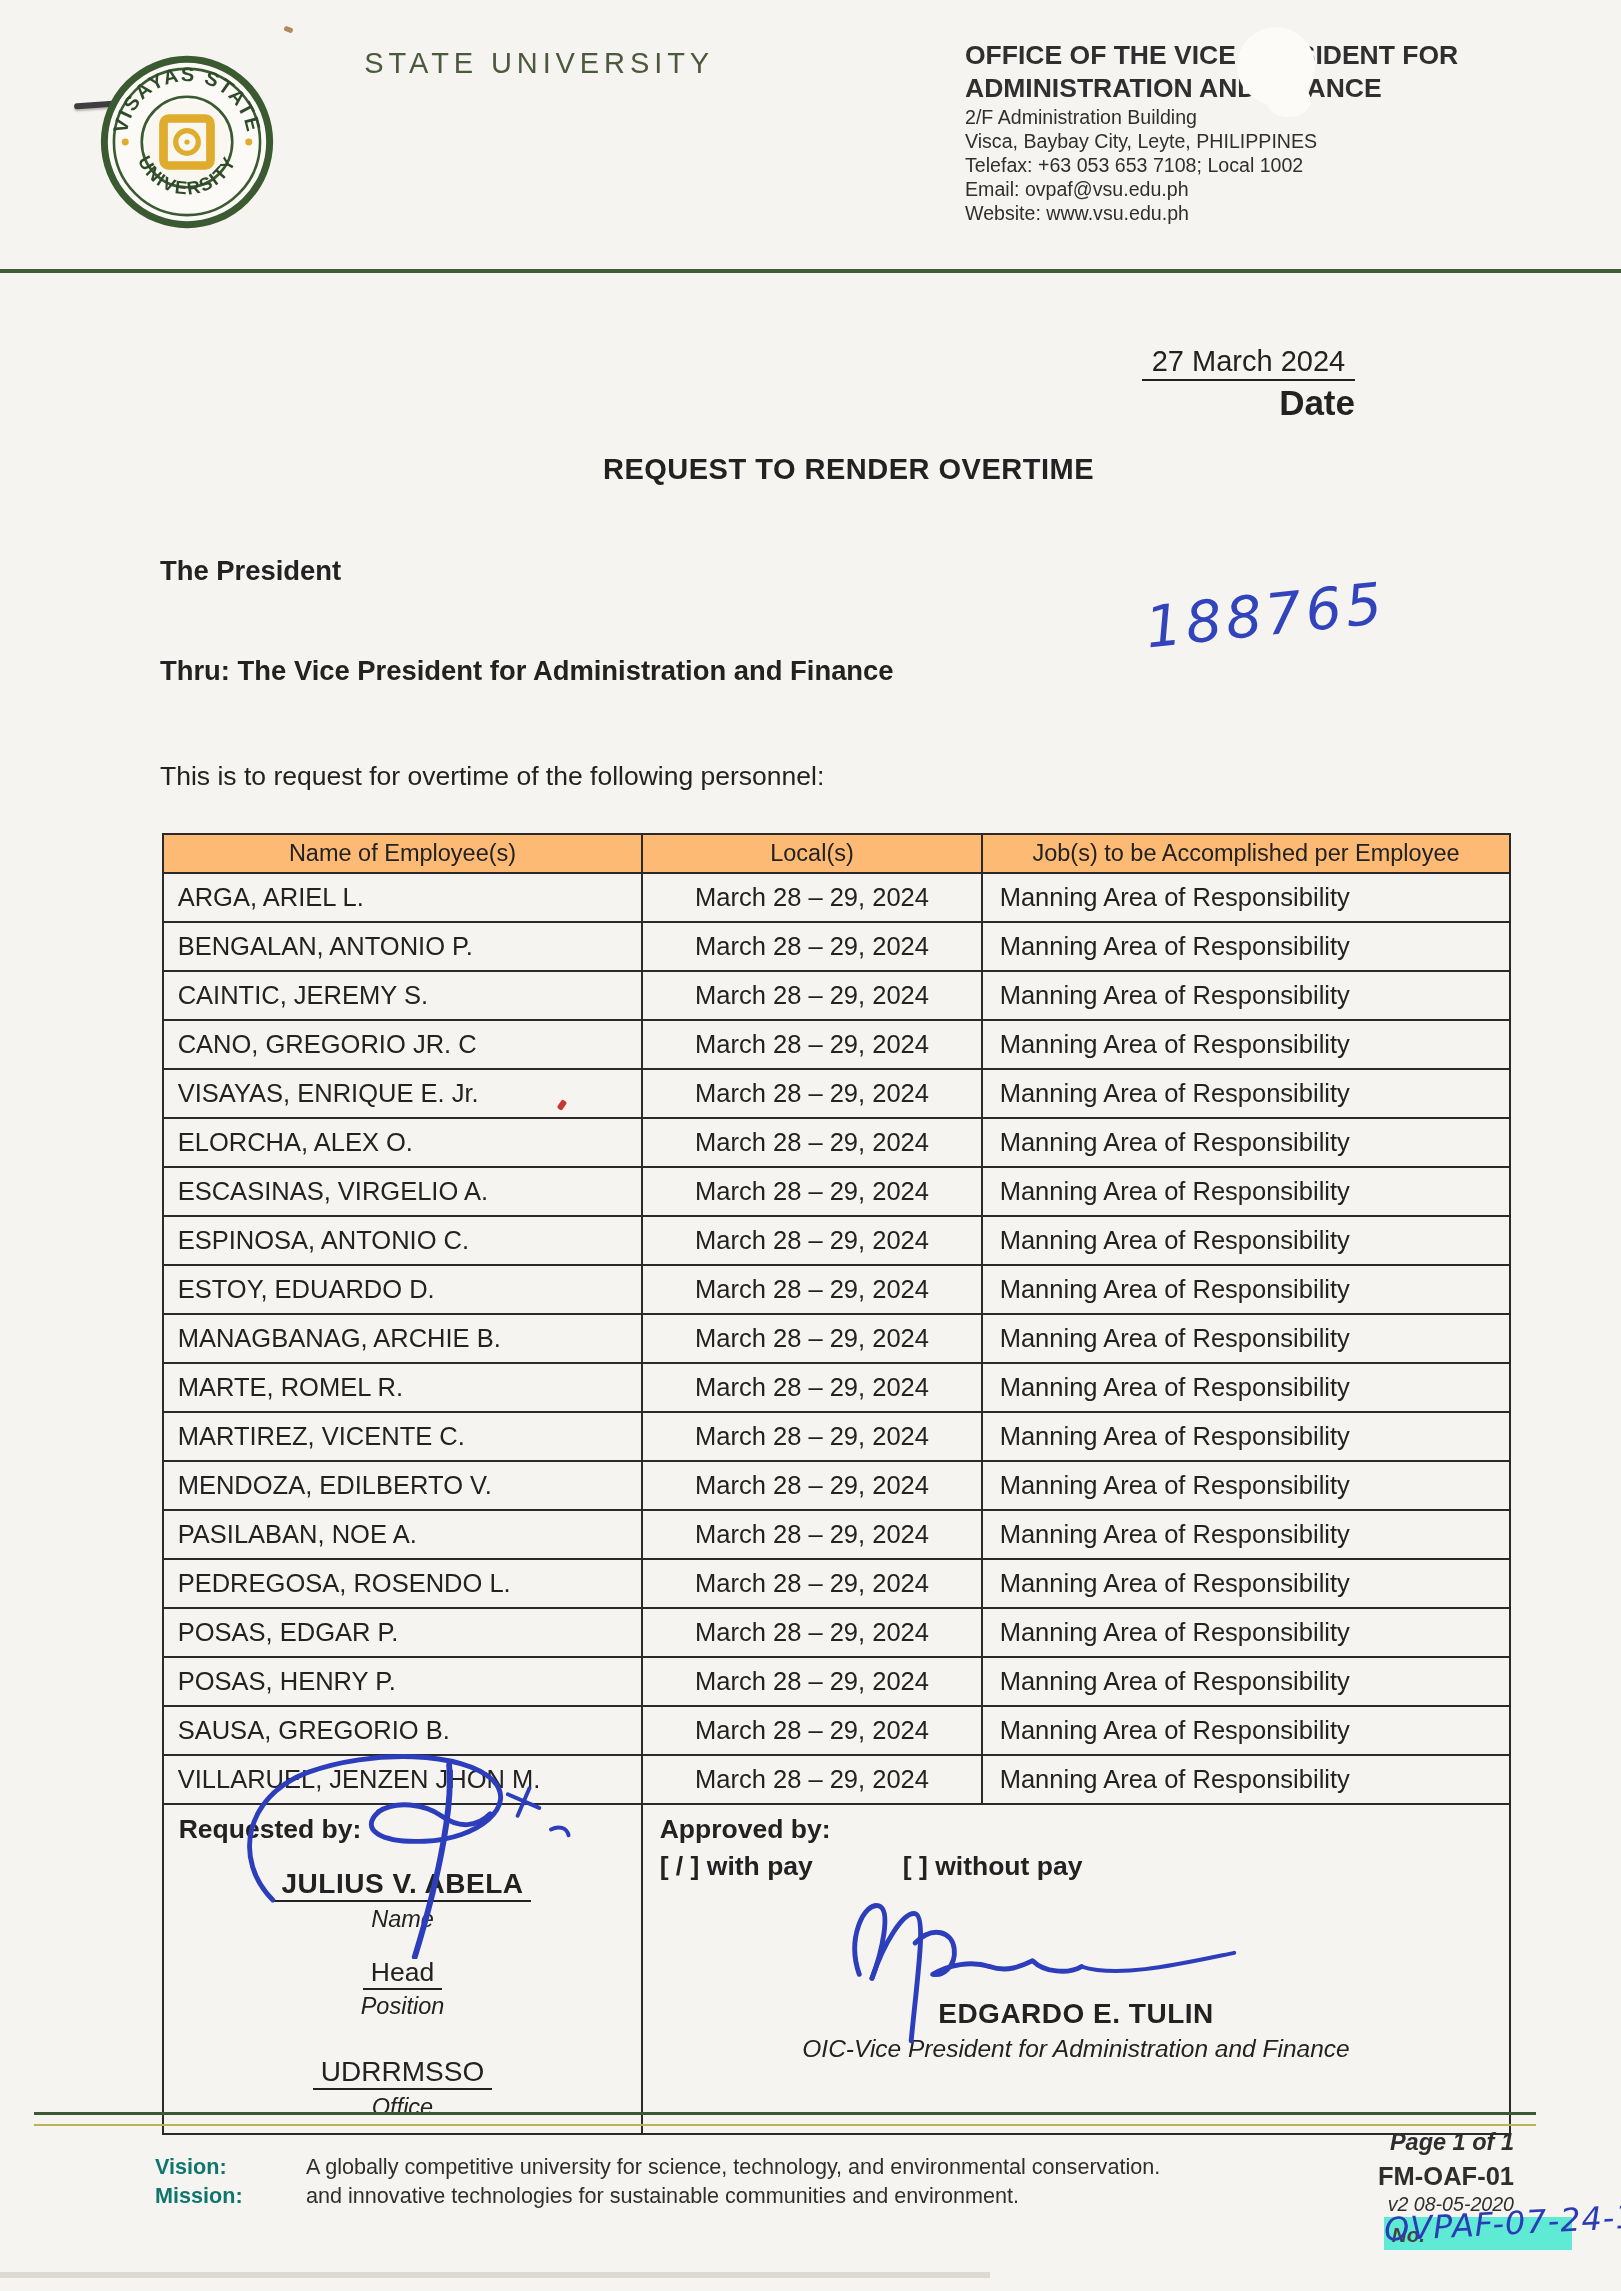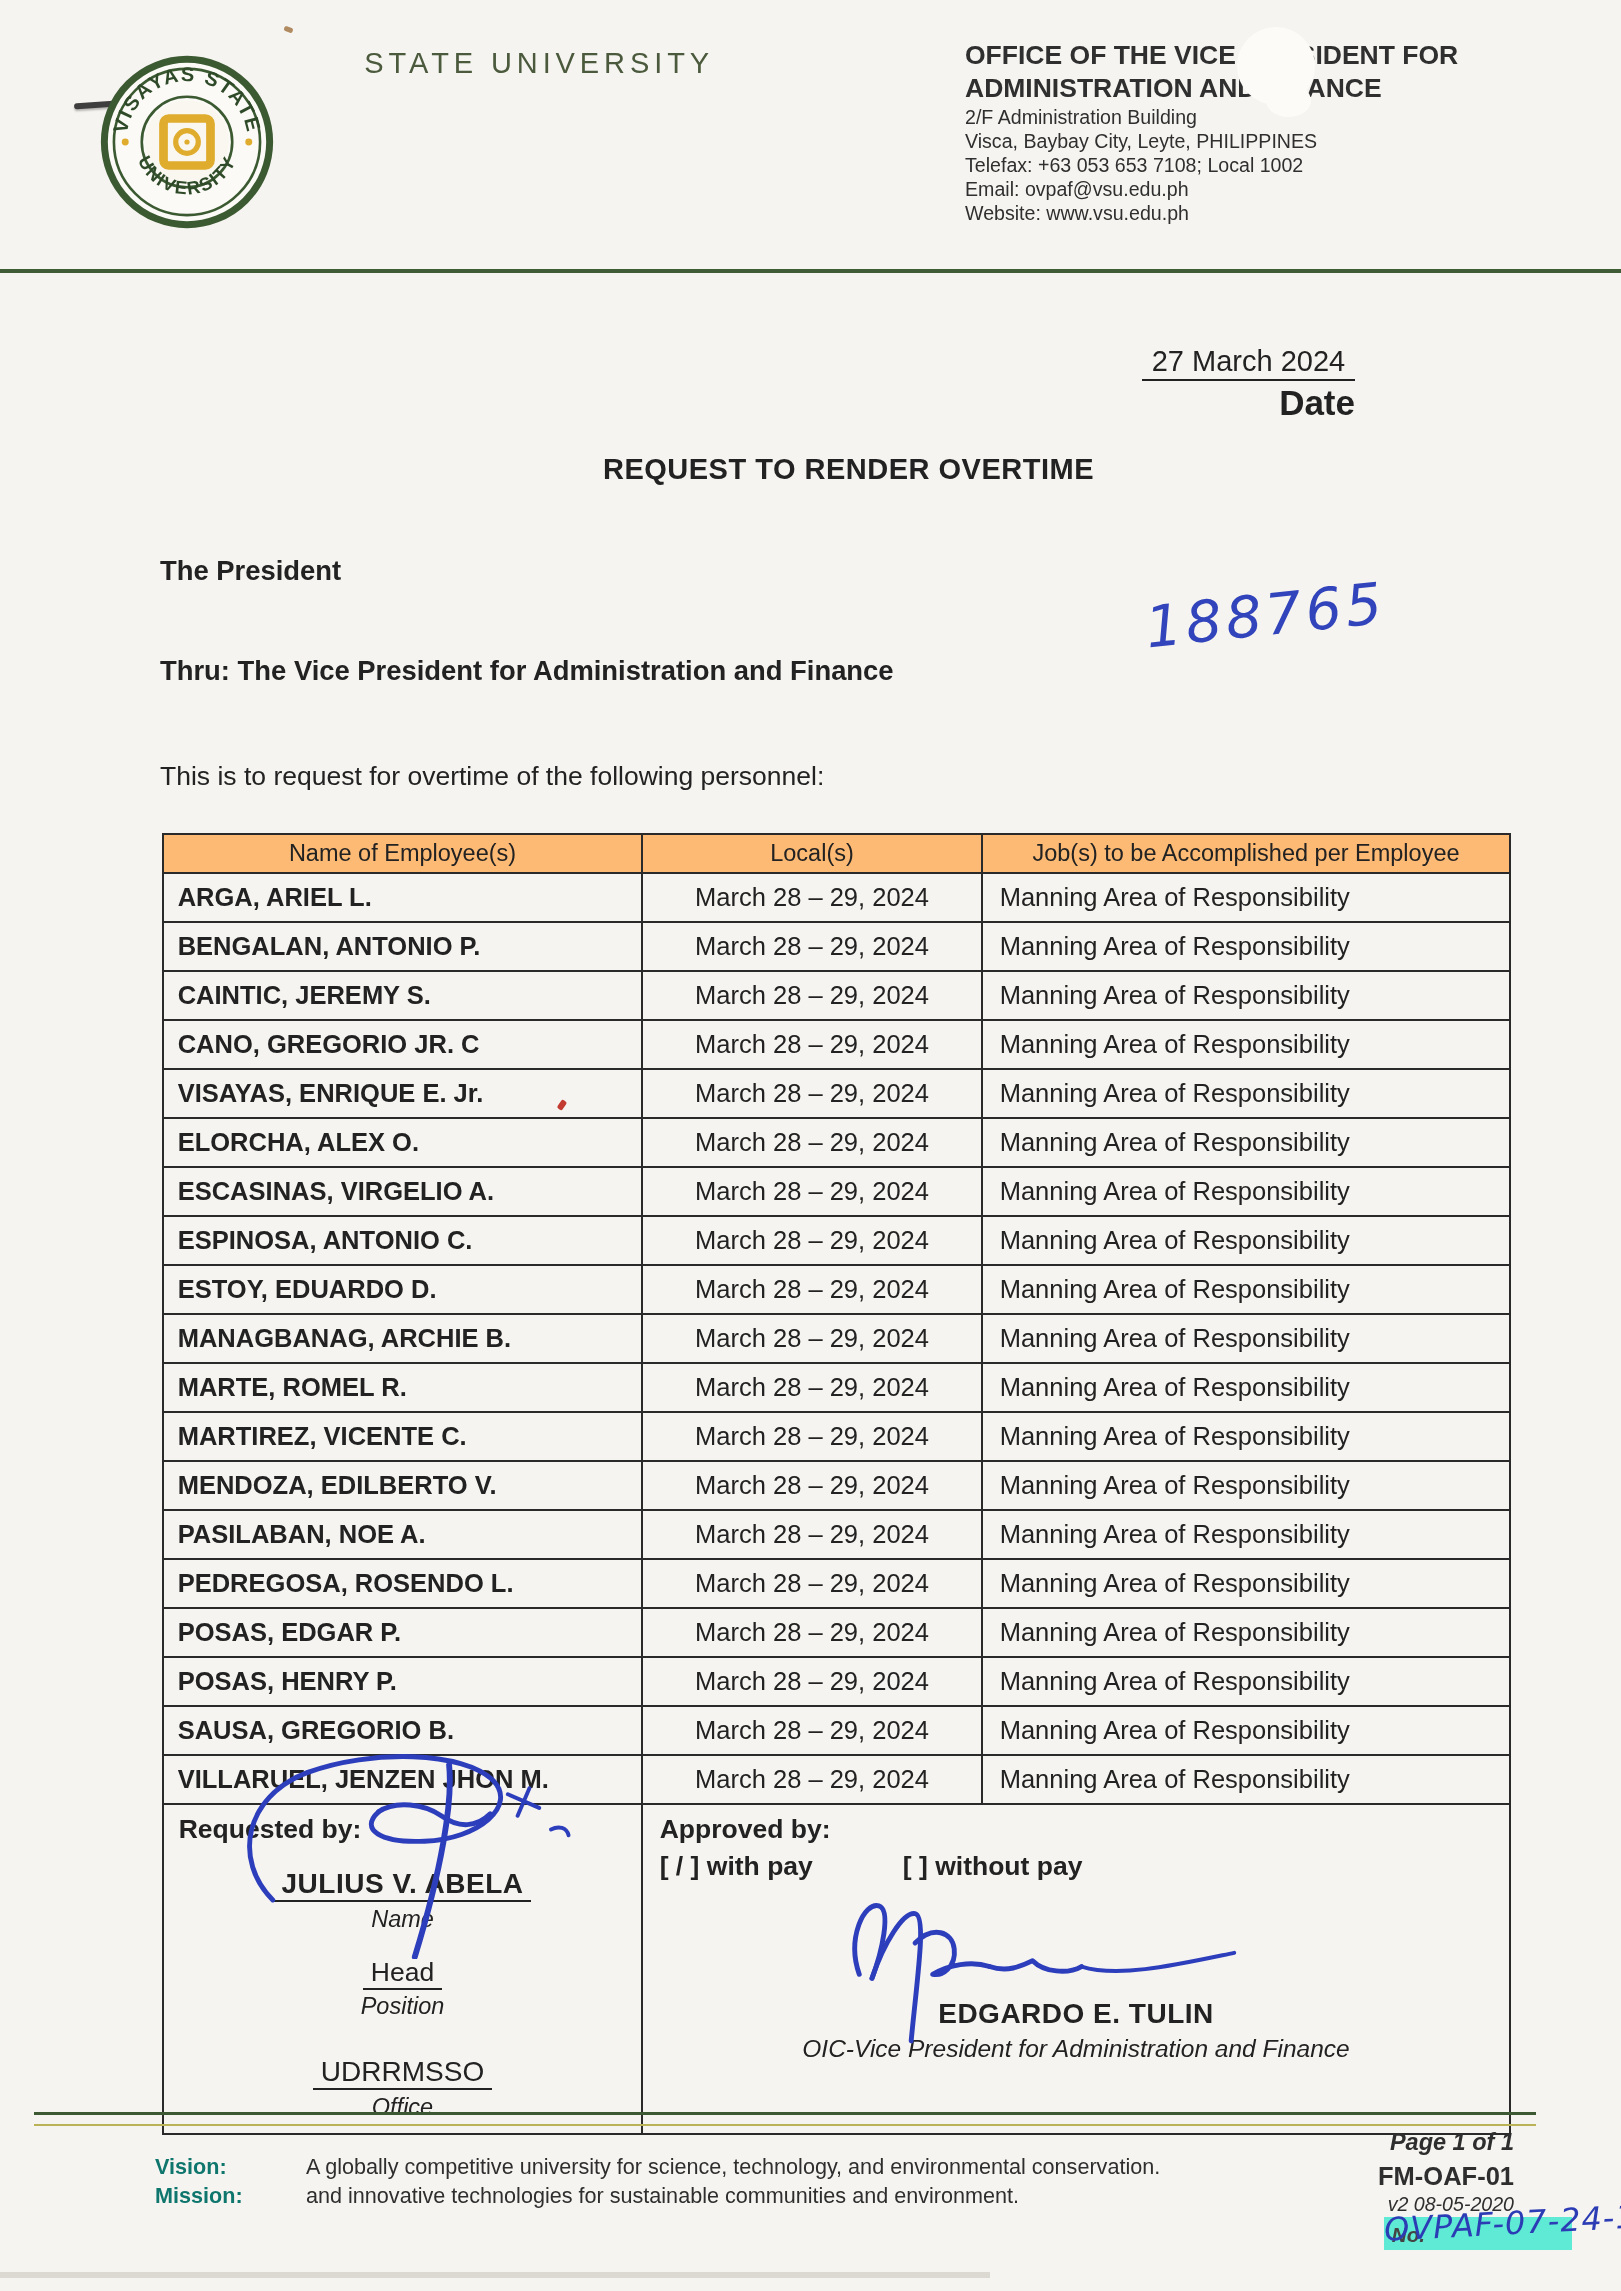--- a/index.html
+++ b/index.html
@@ -29,21 +29,21 @@
   .thru{position:absolute;left:160px;top:655px;font-size:27.4px;font-weight:bold;}
   .ref-number{position:absolute;left:1145px;top:582px;font-size:57px;color:#3244bb;transform:rotate(-6deg);font-style:italic;letter-spacing:3.9px;font-family:"DejaVu Sans",sans-serif;}
   .intro{position:absolute;left:160px;top:761px;font-size:26.5px;}
 
   
   table.ot{position:absolute;left:162px;top:833px;width:1348px;border-collapse:collapse;table-layout:fixed;}
   table.ot col.c1{width:479px;} table.ot col.c2{width:340px;} table.ot col.c3{width:528px;}
   table.ot th, table.ot td{border:2px solid #2a2a2a;}
   table.ot thead th{height:37px;background:#fdba74;font-weight:500;font-size:23.5px;text-align:center;padding:0 8px;}
   table.ot tbody td{height:47px;font-size:25.5px;padding:0;}
-  table.ot tbody td.name{padding-left:13.7px;text-align:left;font-weight:bold;}
+  table.ot tbody td.name{padding-left:13.7px;text-align:left;}
   table.ot tbody td.dates{text-align:center;}
   table.ot tbody td.job{padding-left:16.7px;text-align:left;}
   table.ot tfoot td{height:326px;vertical-align:top;font-size:26.5px;}
 
   .req-cell .lbl{font-weight:bold;font-size:26.5px;padding:7.8px 0 0 13.7px;}
   .sig-stack{text-align:center;margin-top:25.5px;line-height:1;}
   .u{display:inline-block;border-bottom:2.9px solid #222;padding:0 7.8px 2px 7.8px;}
   .sig-stack .nm{font-size:28px;font-weight:bold;letter-spacing:0.5px;}
   .cap{font-size:23.5px;font-style:italic;margin-top:5.9px;}
   .sig-stack .pos{font-size:26.5px;margin-top:27.4px;}

